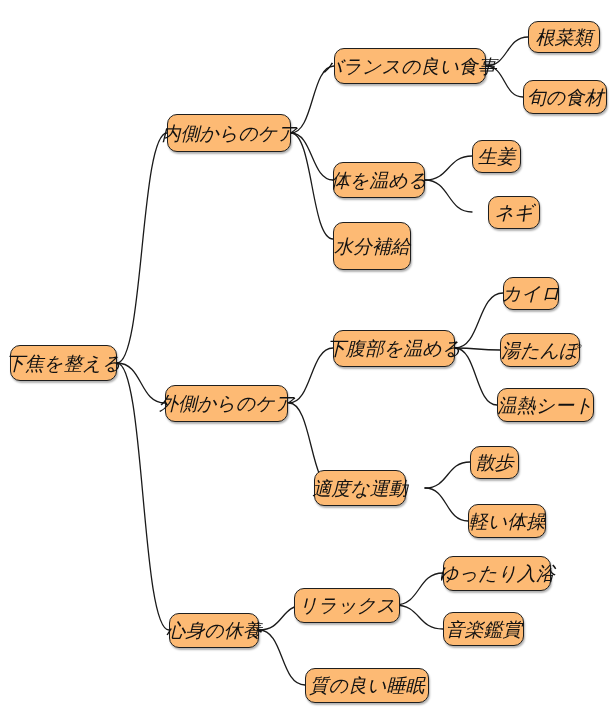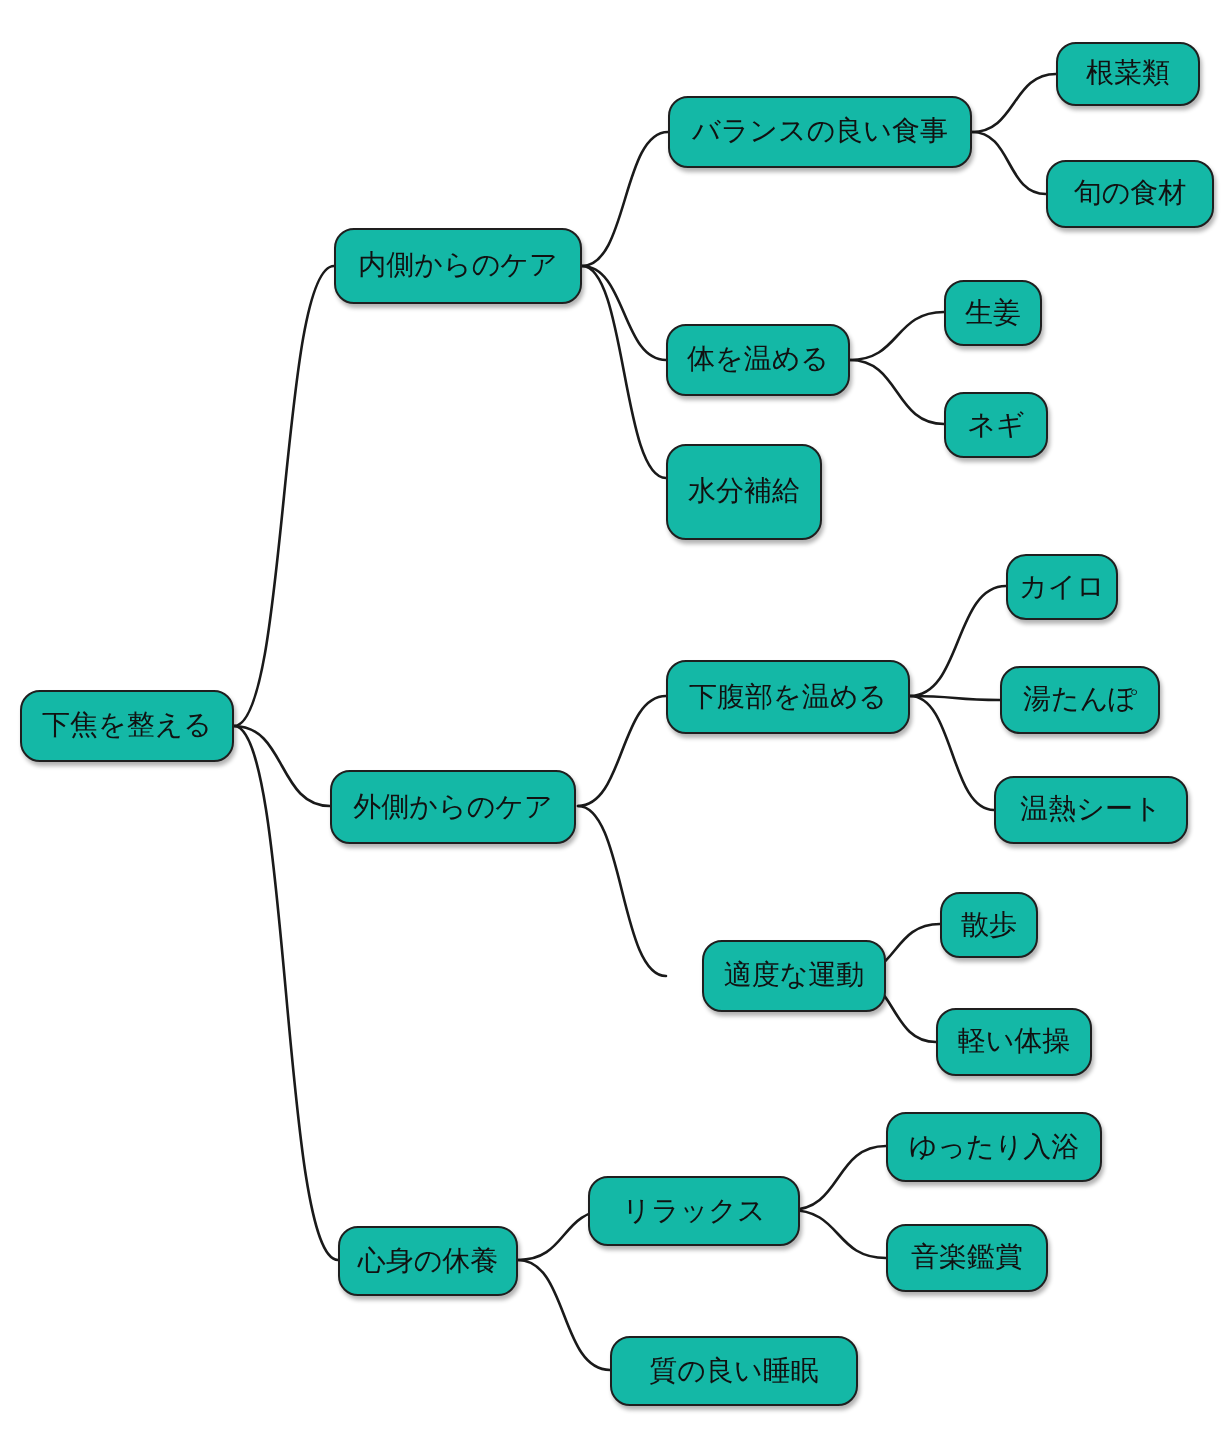--- a/index.html
+++ b/index.html
@@ -27,28 +27,29 @@
     stroke: #1a1a1a;
     stroke-width: 1.3;
     stroke-linecap: round;
   }
   .node {
     position: absolute;
     box-sizing: border-box;
     display: flex;
     align-items: center;
     justify-content: center;
-    background: #14b8a6;
+    background: #fdba74;
     border: 1.6px solid #1f1f1f;
     border-radius: 10px;
     box-shadow: 1px 2px 2px rgba(0,0,0,0.3);
-    font-size: 14px;
+    font-size: 19px;
     color: #111111;
     white-space: nowrap;
     line-height: 1;
+    font-style: italic;
   }
 </style>
 </head>
 <body>
 
 <div class="canvas">
 
   <svg class="edges" viewBox="0 0 614 724" xmlns="http://www.w3.org/2000/svg">
     <path d="M117,363 C144,363 140,133 167,133"></path>
     <path d="M117,363 C143,363 139,403 165,403"></path>
@@ -74,29 +75,29 @@
   </svg>
 
   <div class="node" style="left:10px;top:345px;width:107px;height:36px">下焦を整える</div>
 
   <div class="node" style="left:167px;top:114px;width:124px;height:38px">内側からのケア</div>
   <div class="node" style="left:334px;top:48px;width:152px;height:36px">バランスの良い食事</div>
   <div class="node" style="left:528px;top:21px;width:72px;height:32px">根菜類</div>
   <div class="node" style="left:333px;top:162px;width:92px;height:36px">体を温める</div>
   <div class="node" style="left:523px;top:80px;width:84px;height:34px">旬の食材</div>
   <div class="node" style="left:472px;top:140px;width:49px;height:33px">生姜</div>
-  <div class="node" style="left:472px;top:196px;width:52px;height:33px">ネギ</div>
+  <div class="node" style="left:488px;top:196px;width:52px;height:33px">ネギ</div>
   <div class="node" style="left:333px;top:222px;width:78px;height:48px">水分補給</div>
 
   <div class="node" style="left:165px;top:385px;width:123px;height:37px">外側からのケア</div>
   <div class="node" style="left:333px;top:330px;width:122px;height:37px">下腹部を温める</div>
   <div class="node" style="left:503px;top:277px;width:56px;height:33px">カイロ</div>
   <div class="node" style="left:500px;top:333px;width:80px;height:34px">湯たんぽ</div>
   <div class="node" style="left:497px;top:388px;width:97px;height:34px">温熱シート</div>
-  <div class="node" style="left:351px;top:470px;width:92px;height:36px">適度な運動</div>
+  <div class="node" style="left:314px;top:470px;width:92px;height:36px">適度な運動</div>
   <div class="node" style="left:470px;top:446px;width:49px;height:33px">散歩</div>
   <div class="node" style="left:468px;top:504px;width:78px;height:34px">軽い体操</div>
 
   <div class="node" style="left:169px;top:613px;width:90px;height:35px">心身の休養</div>
   <div class="node" style="left:294px;top:588px;width:106px;height:35px">リラックス</div>
   <div class="node" style="left:443px;top:556px;width:108px;height:35px">ゆったり入浴</div>
   <div class="node" style="left:443px;top:612px;width:81px;height:34px">音楽鑑賞</div>
   <div class="node" style="left:305px;top:668px;width:124px;height:35px">質の良い睡眠</div>
 
 </div>

